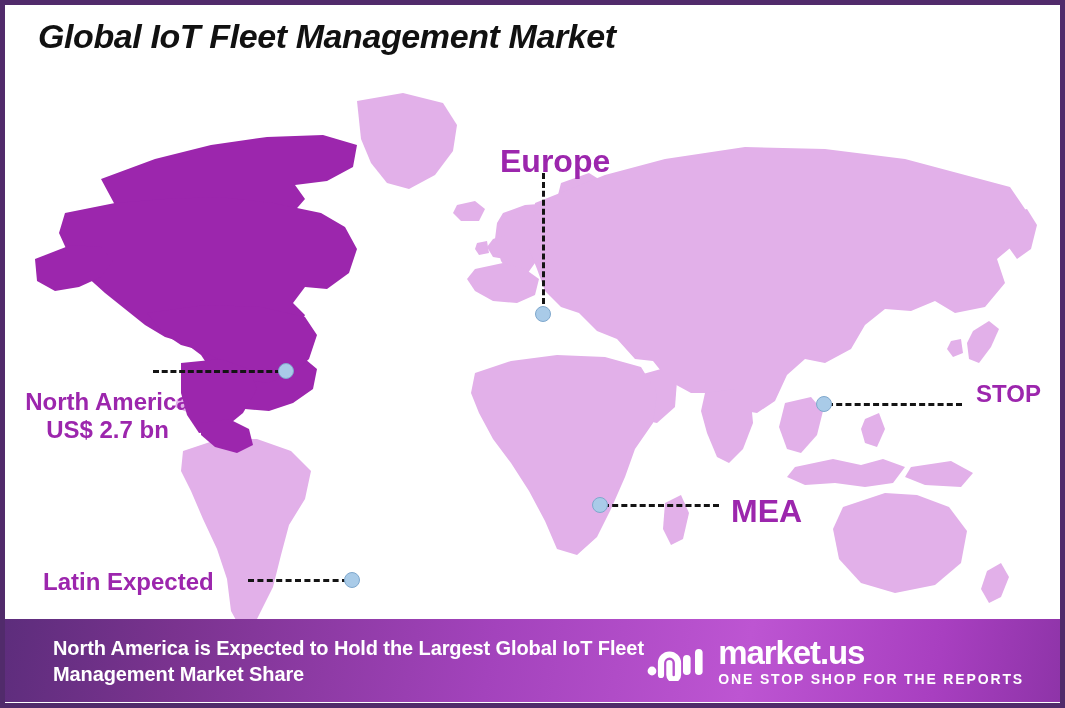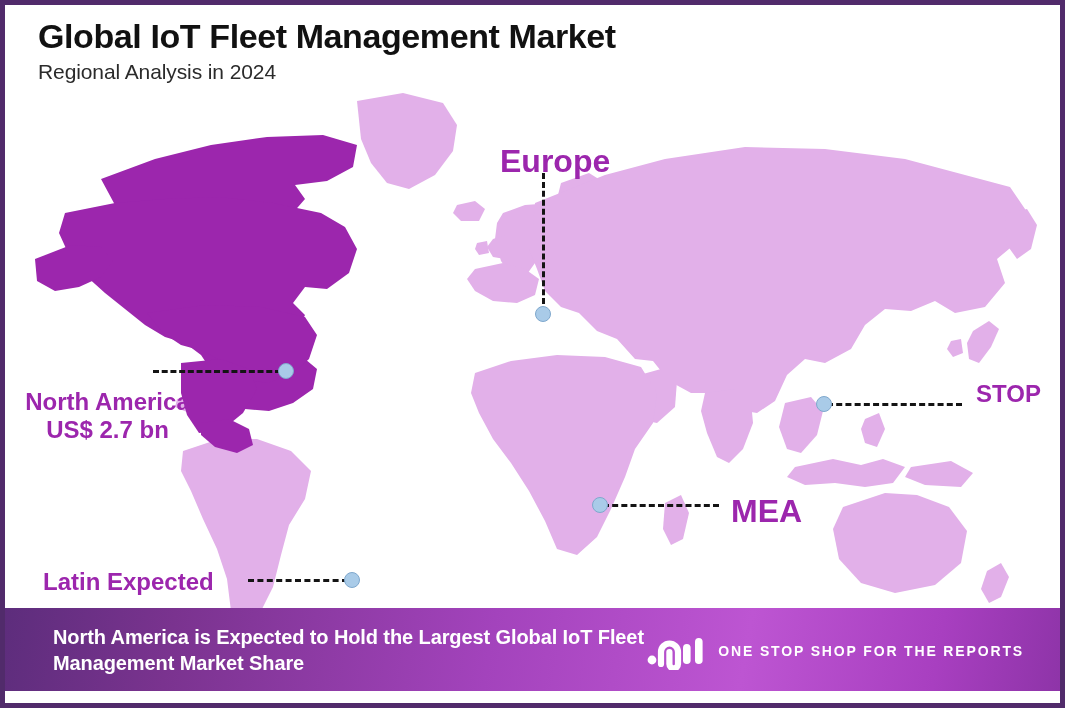--- a/index.html
+++ b/index.html
@@ -8,21 +8,21 @@
 
   #infographic{
     position:relative;width:1065px;height:708px;box-sizing:border-box;
     border:5px solid #512b6b;background:#ffffff;overflow:hidden;
   }
 
   
   #header{position:absolute;left:33px;top:12px;width:860px;}
   #title{
     font-size:34px;font-weight:bold;color:#111111;letter-spacing:-0.4px;
-    line-height:1.12;white-space:nowrap;
+    line-height:1.12;white-space:nowrap;font-style:italic;
   }
   #subtitle{
     font-size:21px;font-weight:400;color:#2b2b2b;margin-top:5px;
     letter-spacing:-0.1px;white-space:nowrap;
   }
 
   
   #map-wrap{position:absolute;left:0;top:58px;width:1055px;height:560px;}
   #world-map{display:block;width:100%;height:100%;}
 
@@ -51,21 +51,21 @@
     background:#a9cbe8;border:1.5px solid #7fa8cd;box-sizing:border-box;
   }
   #dot-na{left:273px;top:300px;}
   #dot-eu{left:530px;top:243px;}
   #dot-apac{left:811px;top:333px;}
   #dot-mea{left:587px;top:434px;}
   #dot-latam{left:339px;top:509px;}
 
   
   #footer{
-    position:absolute;left:0;bottom:12px;width:1055px;height:83px;
+    position:absolute;left:0;bottom:1px;width:1055px;height:83px;
     background:linear-gradient(100deg,#5d2d7c 0%,#7a338f 16%,#a343bc 46%,#bd55d2 70%,#a83fc0 88%,#8e34a8 100%);
     display:flex;align-items:center;
     box-sizing:border-box;padding:0 22px 0 48px;overflow:hidden;
   }
   #footer-text{
     color:#ffffff;font-size:20px;font-weight:bold;line-height:1.3;
     max-width:730px;letter-spacing:-0.1px;
   }
 
   
@@ -80,21 +80,20 @@
     margin-top:3px;white-space:nowrap;
   }
 </style>
 </head>
 <body>
 
 <div id="infographic">
 
   <div id="header">
     <div id="title">Global IoT Fleet Management Market</div>
-    <div id="subtitle">Regional Analysis in 2024</div>
   </div>
 
   <div id="map-wrap">
     <svg id="world-map" viewBox="0 0 1055 560" preserveAspectRatio="none" xmlns="http://www.w3.org/2000/svg">
       <g fill="#e2b0e9">
 
         <path d="M352 38 L398 30 L438 40 L452 62 L448 88 L430 112 L404 126 L382 120 L366 100 L356 76 Z"></path>
 
         <path d="M452 142 L470 138 L480 146 L474 158 L456 158 L448 150 Z"></path>
 
@@ -174,18 +173,19 @@
     <div id="footer-text">North America is Expected to Hold the Largest Global IoT Fleet Management Market Share</div>
 
     <div id="logo">
       <svg id="logo-mark" viewBox="0 0 62 40" xmlns="http://www.w3.org/2000/svg" fill="#ffffff">
         <circle cx="5" cy="30" r="4.4"></circle>
         <path d="M14 34 L14 22 a8.5 8.5 0 0 1 17 0 L31 34 a4.3 4.3 0 0 1 -8.6 0 L22.4 22 a0 0 0 0 0 0 0" fill="none" stroke="#ffffff" stroke-width="6.2" stroke-linecap="round"></path>
         <rect x="36" y="14" width="7.6" height="20" rx="3.8"></rect>
         <rect x="48" y="8" width="7.6" height="26" rx="3.8"></rect>
       </svg>
       <div id="logo-text-block">
+        <div id="logo-wordmark">market.us</div>
         <div id="logo-tagline">ONE STOP SHOP FOR THE REPORTS</div>
       </div>
     </div>
   </div>
 
 </div>
 
 </body></html>

